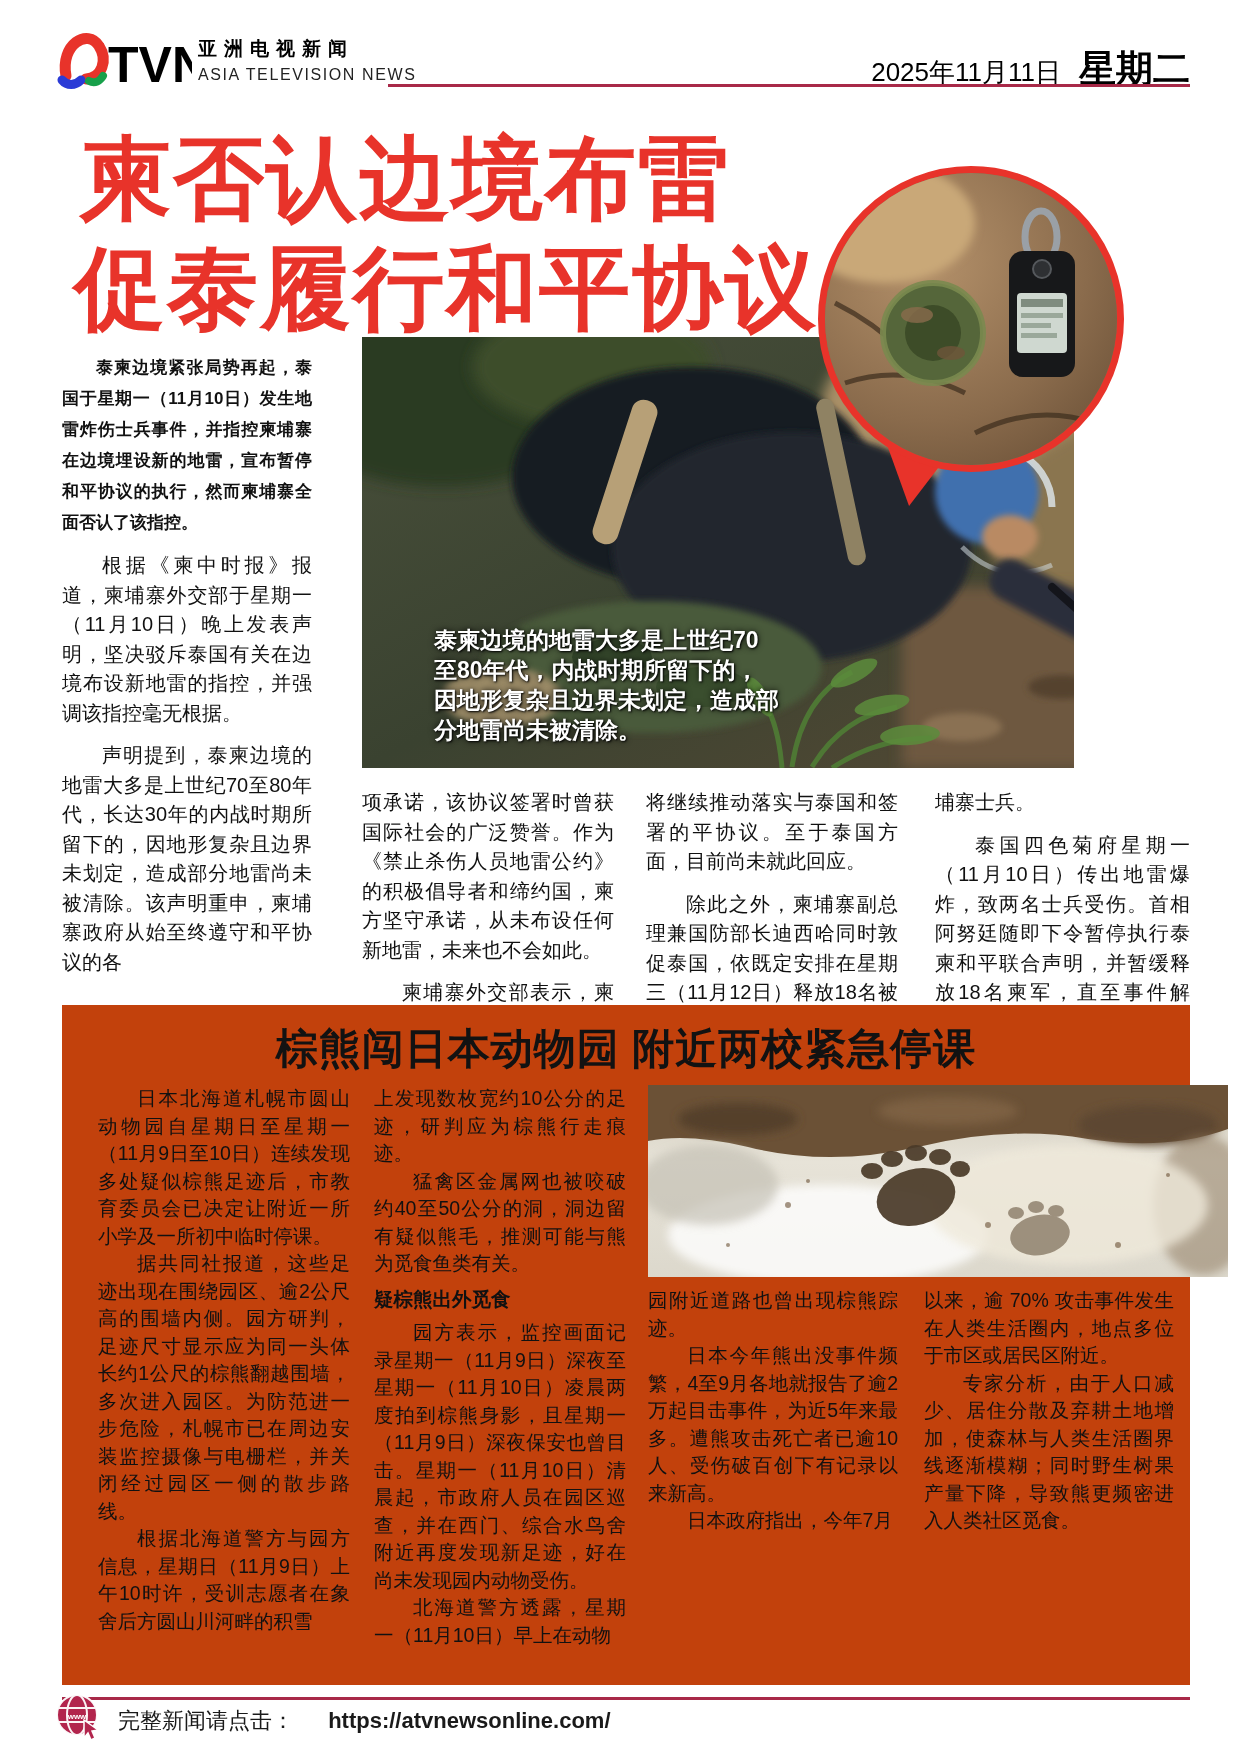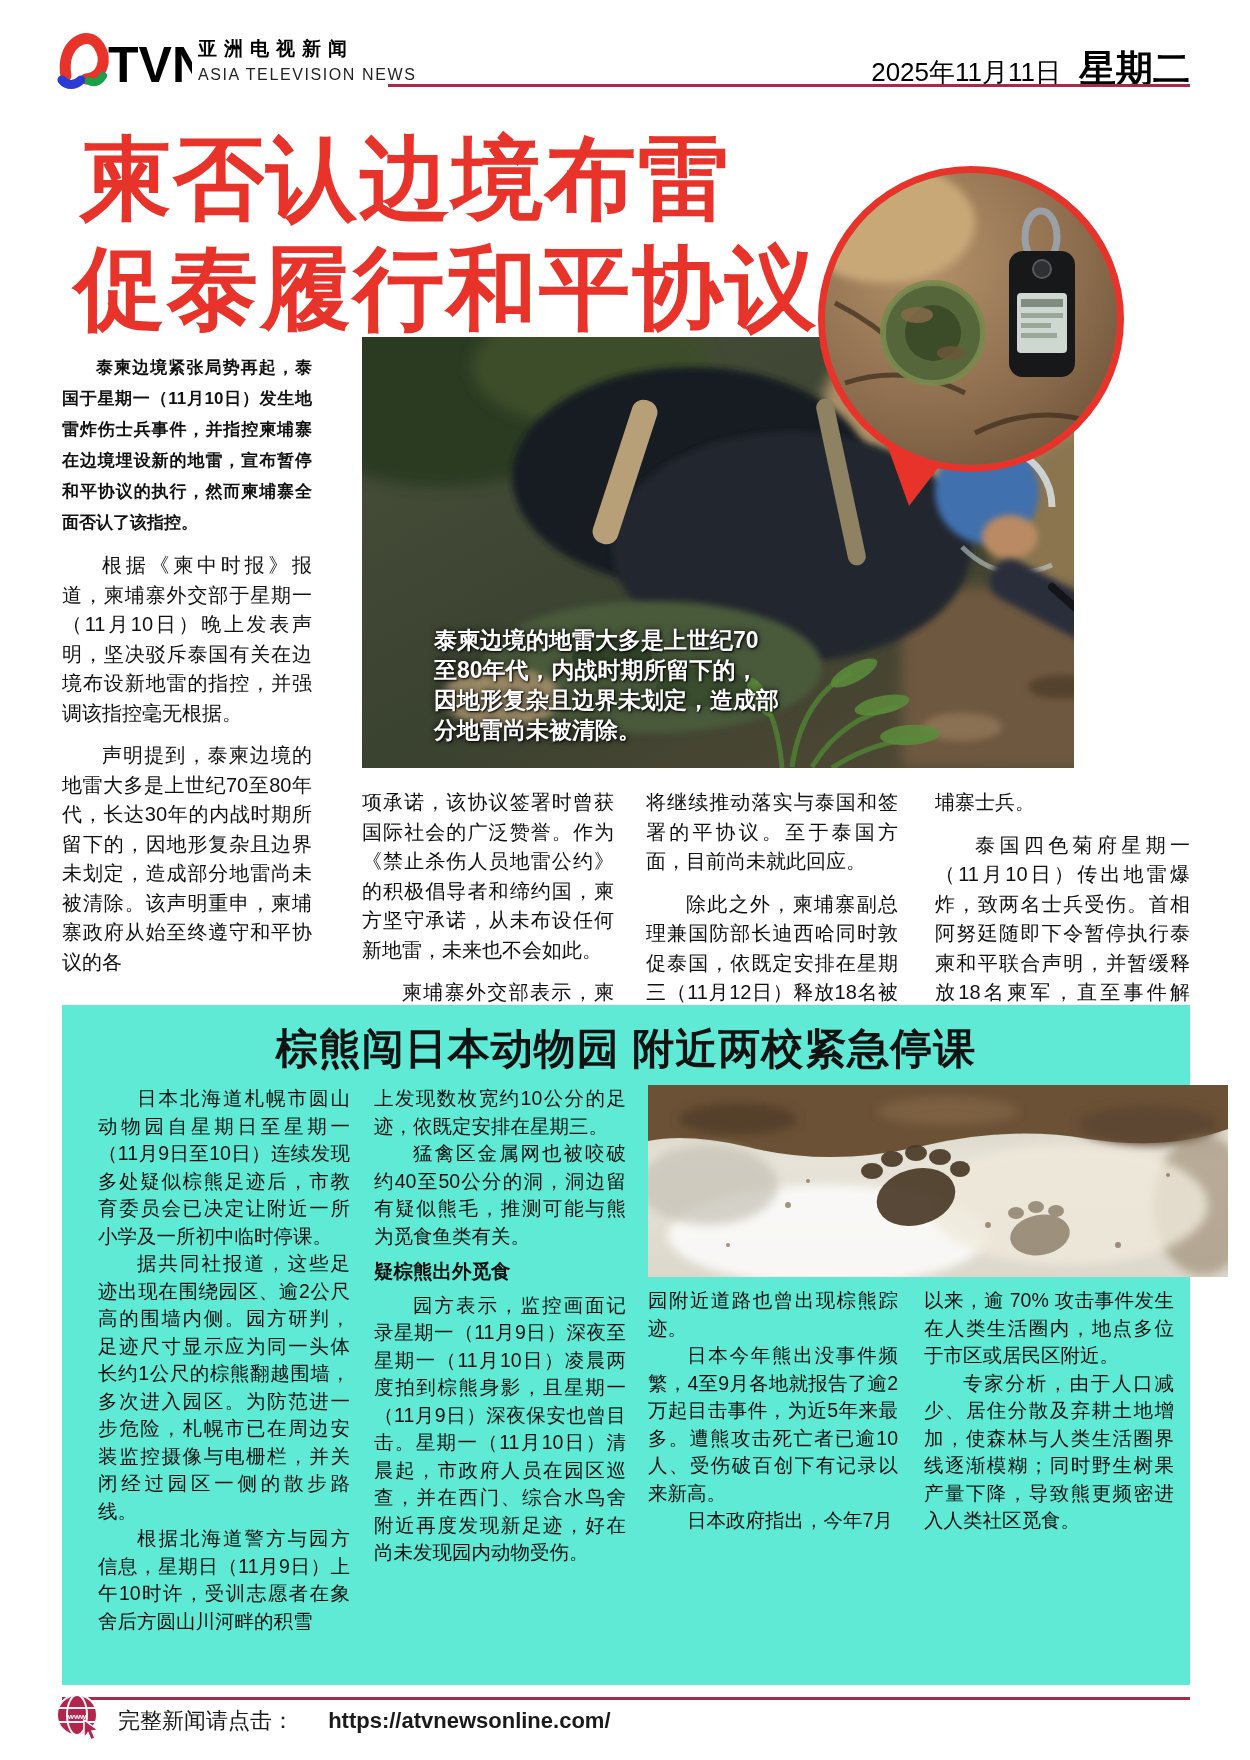--- a/index.html
+++ b/index.html
@@ -26,21 +26,21 @@
   .photo-frame{overflow:hidden;background:#3a4030;}
   .caption{position:absolute;left:72px;top:288px;width:345px;font-size:23px;font-weight:bold;
            line-height:30px;color:#fff;text-shadow:0 0 6px rgba(0,0,0,.9),1px 1px 2px rgba(0,0,0,.9);}
 
   
   .inset{width:292px;height:292px;border-radius:50%;border:7px solid #e8332a;overflow:hidden;z-index:6;background:#8a6b4c;}
   .inset-pointer{width:72px;height:64px;background:#e8332a;z-index:5;
                  clip-path:polygon(0 0,100% 0,32% 100%);}
 
   
-  .panel{background:#5eead4;}
+  .panel{background:#c2410c;}
   .a2-title{width:100%;text-align:center;font-size:42px;font-weight:800;color:#121212;letter-spacing:1px;white-space:nowrap;}
   .a2col p{margin:0;text-indent:2em;text-align:justify;font-size:19.5px;line-height:27.5px;}
   .a2col p.cont{text-indent:0;}
   .subhead{font-weight:bold;font-size:21px;text-align:center;text-indent:0 !important;margin:8px 0 6px 0 !important;}
 
   
   .ftr-rule{background:#a82948;height:3px;}
   .ftr-text{font-size:22px;color:#1a1a1a;white-space:nowrap;}
   .ftr-text .url{margin-left:28px;color:#1a1a1a;text-decoration:none;font-weight:bold;}
 </style>
@@ -195,24 +195,25 @@
   <div class="abs panel" style="left:62px;top:1005px;width:1128px;height:680px;">
     <div class="abs a2-title" style="top:16px;left:0;">棕熊闯日本动物园 附近两校紧急停课</div>
 
     <div class="abs a2col" style="left:36px;top:80px;width:252px;">
       <p>日本北海道札幌市圆山动物园自星期日至星期一（11月9日至10日）连续发现多处疑似棕熊足迹后，市教育委员会已决定让附近一所小学及一所初中临时停课。</p>
       <p>据共同社报道，这些足迹出现在围绕园区、逾2公尺高的围墙内侧。园方研判，足迹尺寸显示应为同一头体长约1公尺的棕熊翻越围墙，多次进入园区。为防范进一步危险，札幌市已在周边安装监控摄像与电栅栏，并关闭经过园区一侧的散步路线。</p>
       <p>根据北海道警方与园方信息，星期日（11月9日）上午10时许，受训志愿者在象舍后方圆山川河畔的积雪</p>
     </div>
 
     <div class="abs a2col" style="left:312px;top:80px;width:252px;">
-      <p class="cont">上发现数枚宽约10公分的足迹，依既定安排在星期三。</p>
+      <p class="cont">上发现数枚宽约10公分的足迹，研判应为棕熊行走痕迹。</p>
       <p>猛禽区金属网也被咬破约40至50公分的洞，洞边留有疑似熊毛，推测可能与熊为觅食鱼类有关。</p>
       <p class="subhead">疑棕熊出外觅食</p>
       <p>园方表示，监控画面记录星期一（11月9日）深夜至星期一（11月10日）凌晨两度拍到棕熊身影，且星期一（11月9日）深夜保安也曾目击。星期一（11月10日）清晨起，市政府人员在园区巡查，并在西门、综合水鸟舍附近再度发现新足迹，好在尚未发现园内动物受伤。</p>
+      <p>北海道警方透露，星期一（11月10日）早上在动物</p>
     </div>
 
     <div class="abs photo-frame" style="left:586px;top:80px;width:580px;height:192px;">
       <svg width="580" height="192" viewBox="0 0 580 192">
         <defs>
           <linearGradient id="snow" x1="0" y1="0" x2="0" y2="1">
             <stop offset="0" stop-color="#cfc9b8"></stop>
               <stop offset=".4" stop-color="#e7e3d8"></stop>
               <stop offset="1" stop-color="#dcd8cc"></stop>
           </linearGradient>

